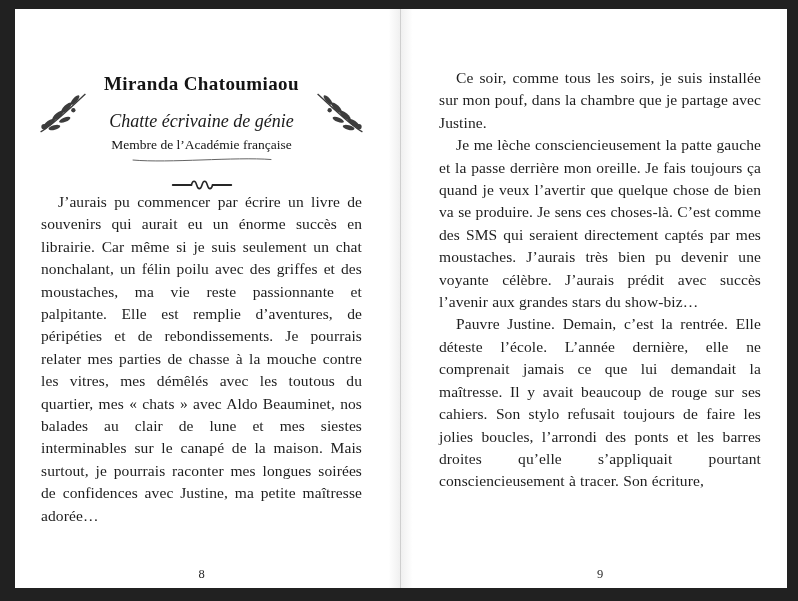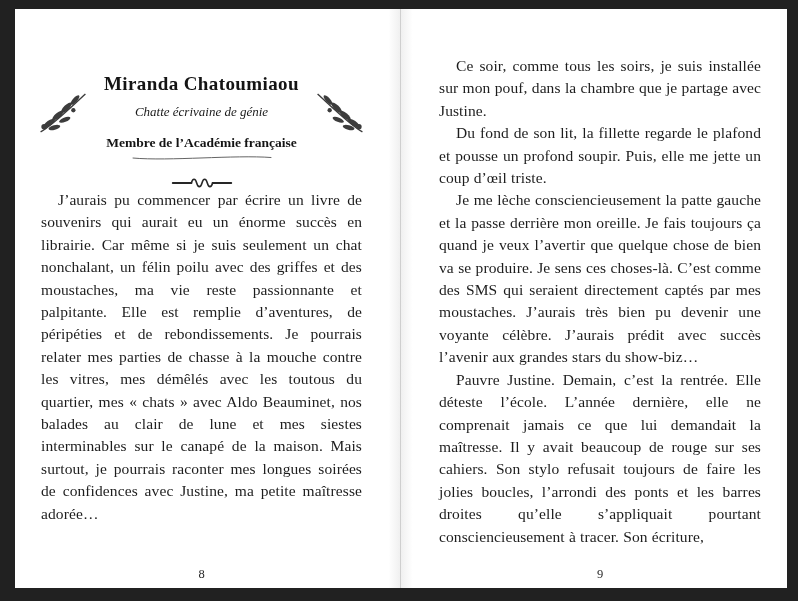--- a/index.html
+++ b/index.html
@@ -31,37 +31,37 @@
     background:linear-gradient(to left,#ffffff 0%,#ffffff 97%,#f0f0f0 100%);
   }
 
   
   .chapter-header { position:relative; text-align:center; margin-top:62px; }
   .chapter-title {
     font-size:19px; font-weight:bold; letter-spacing:.4px;
     line-height:26px; color:#141414;font-family:Liberation Serif, serif;
   }
   .chapter-subtitle {
-    font-style:italic; font-size:13px; line-height:20px;
-    margin-top:5px; color:#1a1a1a;
+    font-style:italic; font-size:18px; line-height:20px;
+    margin-top:14px; color:#1a1a1a;
   }
   .chapter-membership {
-    font-weight:bold; font-size:13.5px; line-height:18px;
-    margin-top:12px; color:#141414;
+    font-weight:normal; font-size:13.5px; line-height:18px;
+    margin-top:5px; color:#141414;
   }
   .underline-flourish { display:block; margin:2px auto 0 auto; }
   .section-divider { display:block; margin:14px auto 0 auto; }
 
   .branch { position:absolute; top:16px; }
   .branch-left  { left:-6px; }
   .branch-right { right:-6px; transform:scaleX(-1); }
 
   
   .body-text { }
-  .page-right .body-text { margin-top:4px; padding-top:42px; }
+  .page-right .body-text { margin-top:16px; padding-top:42px; }
   .para {
     font-size:15.5px;
     line-height:22.4px;
     text-align:justify;
     text-indent:17px;
     letter-spacing:.1px;
     hyphens:auto; -webkit-hyphens:auto;
     word-spacing:.2px;
   }
 
@@ -133,21 +133,20 @@
       <p class="para">J’aurais pu commencer par écrire un livre de souvenirs qui aurait eu un énorme succès en librairie. Car même si je suis seulement un chat nonchalant, un félin poilu avec des griffes et des moustaches, ma vie reste passionnante et palpitante. Elle est remplie d’aventures, de péripéties et de rebondissements. Je pourrais relater mes parties de chasse à la mouche contre les vitres, mes démêlés avec les toutous du quartier, mes « chats » avec Aldo Beauminet, nos balades au clair de lune et mes siestes interminables sur le canapé de la maison. Mais surtout, je pourrais raconter mes longues soirées de confidences avec Justine, ma petite maîtresse adorée…</p>
     </div>
 
     <div class="pagenum">8</div>
   </div>
 
   <div class="page page-right">
 
     <div class="body-text">
       <p class="para">Ce soir, comme tous les soirs, je suis installée sur mon pouf, dans la chambre que je partage avec Justine.</p>
-      <p class="para">Du fond de son lit, la fillette regarde le plafond et pousse un profond soupir. Puis, elle me jette un coup d’œil triste.</p>
       <p class="para">Je me lèche consciencieusement la patte gauche et la passe derrière mon oreille. Je fais toujours ça quand je veux l’avertir que quelque chose de bien va se produire. Je sens ces choses-là. C’est comme des SMS qui seraient directement captés par mes moustaches. J’aurais très bien pu devenir une voyante célèbre. J’aurais prédit avec succès l’avenir aux grandes stars du show-biz…</p>
       <p class="para">Pauvre Justine. Demain, c’est la rentrée. Elle déteste l’école. L’année dernière, elle ne comprenait jamais ce que lui demandait la maîtresse. Il y avait beaucoup de rouge sur ses cahiers. Son stylo refusait toujours de faire les jolies boucles, l’arrondi des ponts et les barres droites qu’elle s’appliquait pourtant consciencieusement à tracer. Son écriture,</p>
     </div>
 
     <div class="pagenum">9</div>
   </div>
 
 </div>
 
 </body></html>

